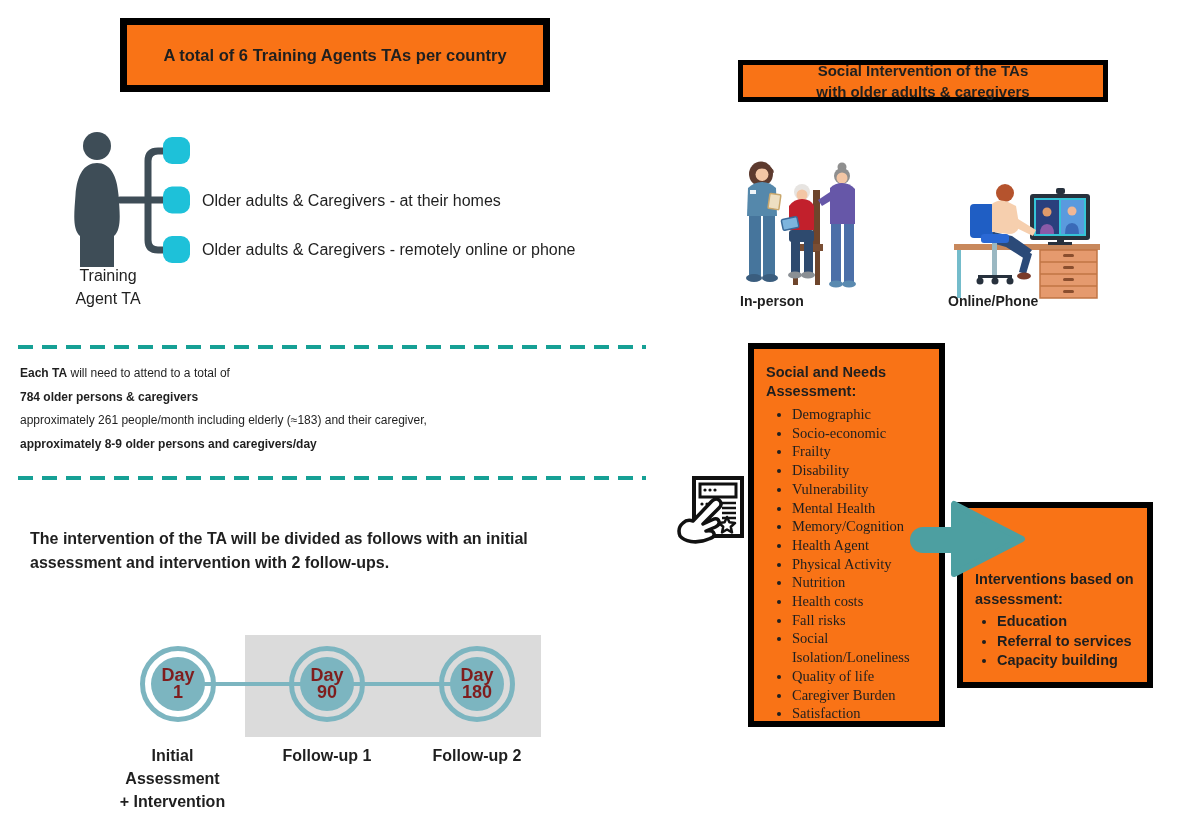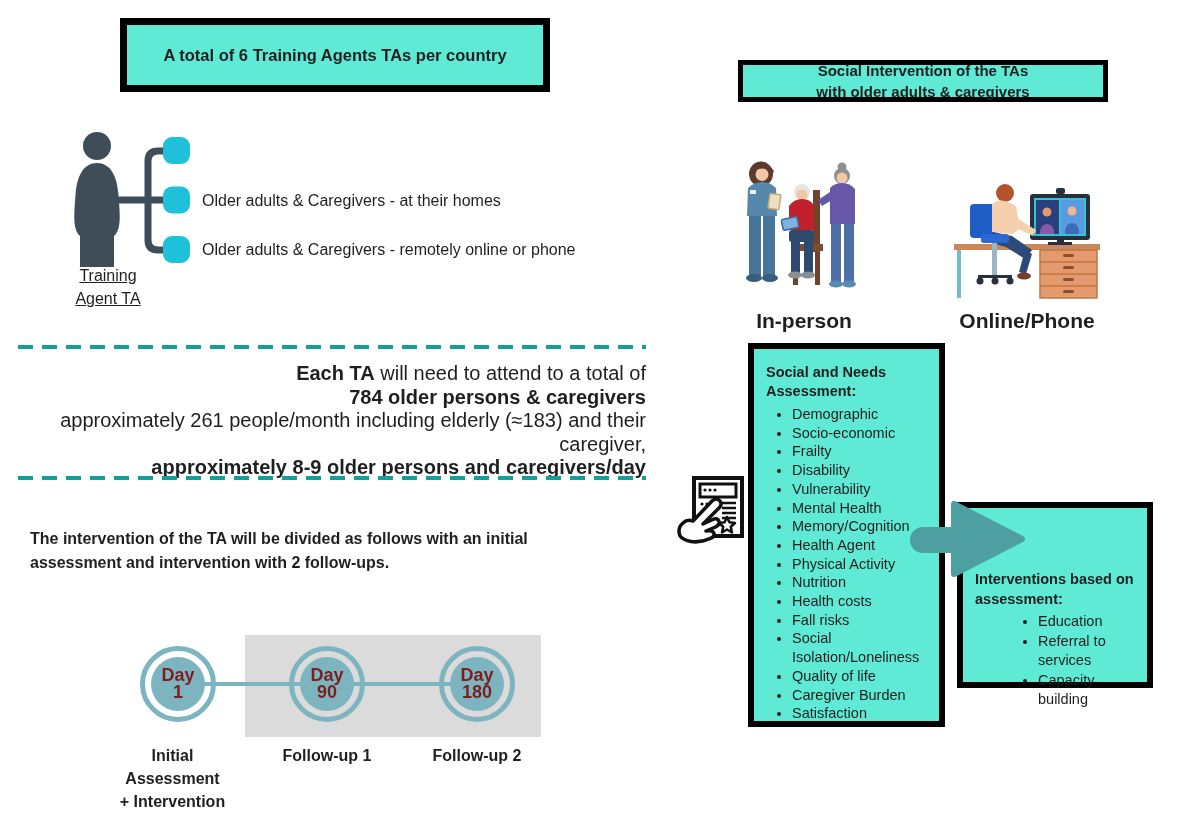--- a/index.html
+++ b/index.html
@@ -1,51 +1,51 @@
 <!DOCTYPE html>
 <html><head>
 <meta charset="utf-8">
 <style>
   html,body{margin:0;padding:0;background:#ffffff;}
   .canvas{position:relative;width:1200px;height:829px;background:#ffffff;overflow:hidden;
           font-family:"Liberation Sans", sans-serif;color:#1f1f1f;}
   .abs{position:absolute;}
-  .tealbox{background:#5eead4;border:6px solid #000000;box-sizing:border-box;}
+  .tealbox{background:#f97316;border:6px solid #000000;box-sizing:border-box;}
   .bold{font-weight:bold;}
 
   
   .title-box{left:120px;top:18px;width:430px;height:74px;border-width:7px;
              display:flex;flex-direction:column;align-items:center;justify-content:center;
              font-size:16.5px;font-weight:bold;line-height:24px;}
   .ta-item{left:202px;width:420px;height:22px;font-size:16px;line-height:22px;}
-  .person-label{left:55px;top:264px;width:106px;font-size:16px;line-height:23px;text-align:center;text-decoration:underline;}
+  .person-label{left:55px;top:264px;width:106px;font-size:16px;line-height:23px;text-align:center;}
   .dashline{left:18px;width:628px;height:4px;
             background:repeating-linear-gradient(to right,#16A095 0 15px,transparent 15px 24px);}
-  .workload{left:20px;top:362px;width:626px;font-size:20px;line-height:23.5px;text-align:right;}
+  .workload{left:20px;top:362px;width:626px;font-size:12px;line-height:23.5px;text-align:left;}
   .intro{left:30px;top:527px;width:602px;font-size:16px;line-height:23.5px;font-weight:bold;text-align:left;}
   .tl-band{left:245px;top:635px;width:296px;height:102px;background:#DBDBDB;}
   .tl-line{left:178px;top:682px;width:299px;height:4px;background:#7CB5C0;}
   .tl-circle{width:76px;height:76px;border:5px solid #7CB5C0;border-radius:50%;box-sizing:border-box;}
   .tl-inner{position:absolute;left:6px;top:6px;width:54px;height:54px;border-radius:50%;background:#7CB5C0;
             display:flex;flex-direction:column;align-items:center;justify-content:center;
             font-size:18px;font-weight:bold;line-height:17px;color:#7f1d1d;}
   .tl-label{top:744px;font-size:16px;font-weight:bold;line-height:23px;text-align:center;}
 
   
   .r-title-box{left:738px;top:60px;width:370px;height:42px;border-width:5px;
                display:flex;flex-direction:column;align-items:center;justify-content:center;
                font-size:15px;font-weight:bold;line-height:21px;}
-  .mode-label{top:309px;font-size:21px;font-weight:bold;text-align:center;}
+  .mode-label{top:293px;font-size:14px;font-weight:bold;text-align:left;}
   .assess-box{left:748px;top:343px;width:197px;height:384px;padding:14px 6px 0 12px;font-size:14.5px;}
   .assess-title{font-weight:bold;line-height:19px;}
-  .assess-box ul{margin:4px 0 0 0;padding-left:26px;}
+  .assess-box ul{margin:4px 0 0 0;padding-left:26px;font-family:Liberation Serif, serif;}
   .assess-box li{line-height:18.7px;}
   .interv-box{left:957px;top:502px;width:196px;height:186px;padding:62px 6px 0 12px;font-size:14.5px;}
   .interv-box ul{margin:3px 0 0 0;padding-left:22px;}
-  .interv-box li{line-height:19.5px;font-weight:normal;margin-left:41px;}
+  .interv-box li{line-height:19.5px;font-weight:bold;}
   .arrow-svg{left:908px;top:500px;z-index:6;}
 </style>
 </head>
 <body>
 
 <div class="canvas">
 
   <div class="abs tealbox title-box">
     <div>A total of 6 Training Agents TAs per country</div>
   </div>

